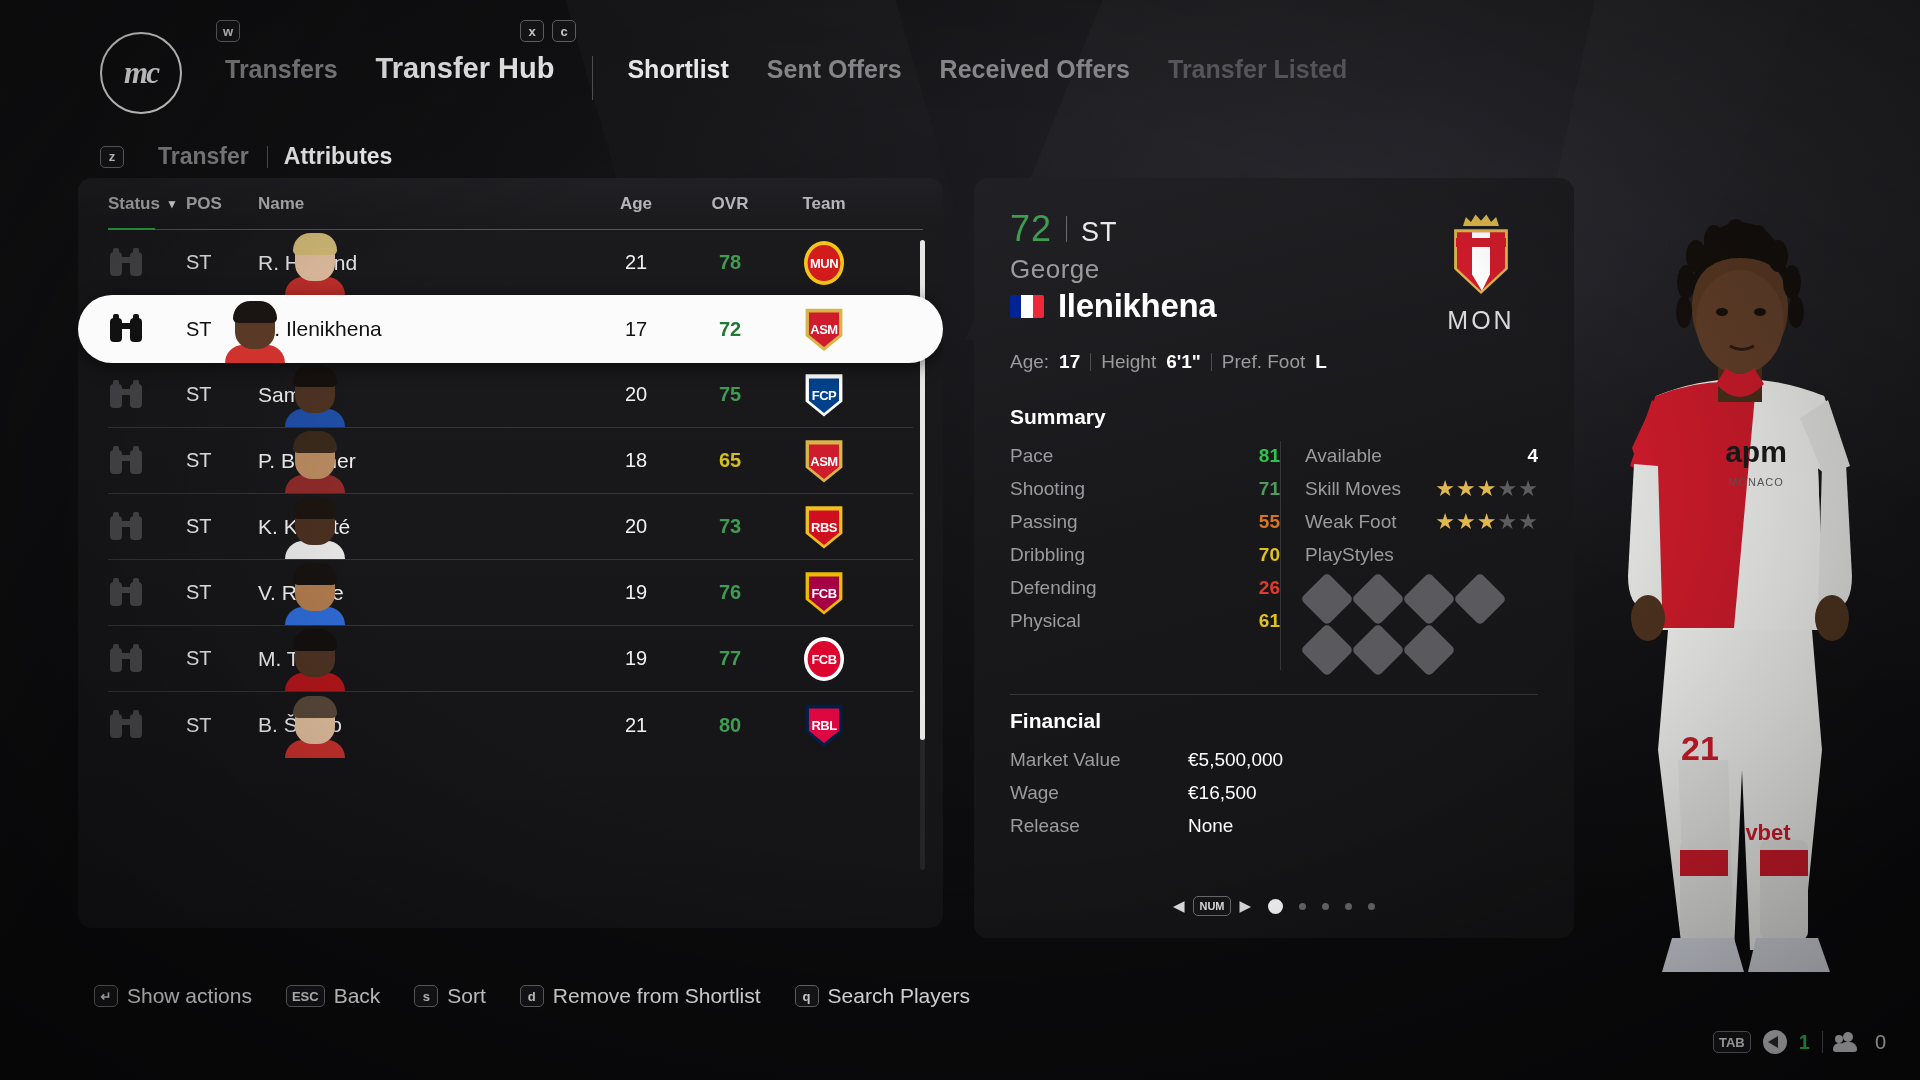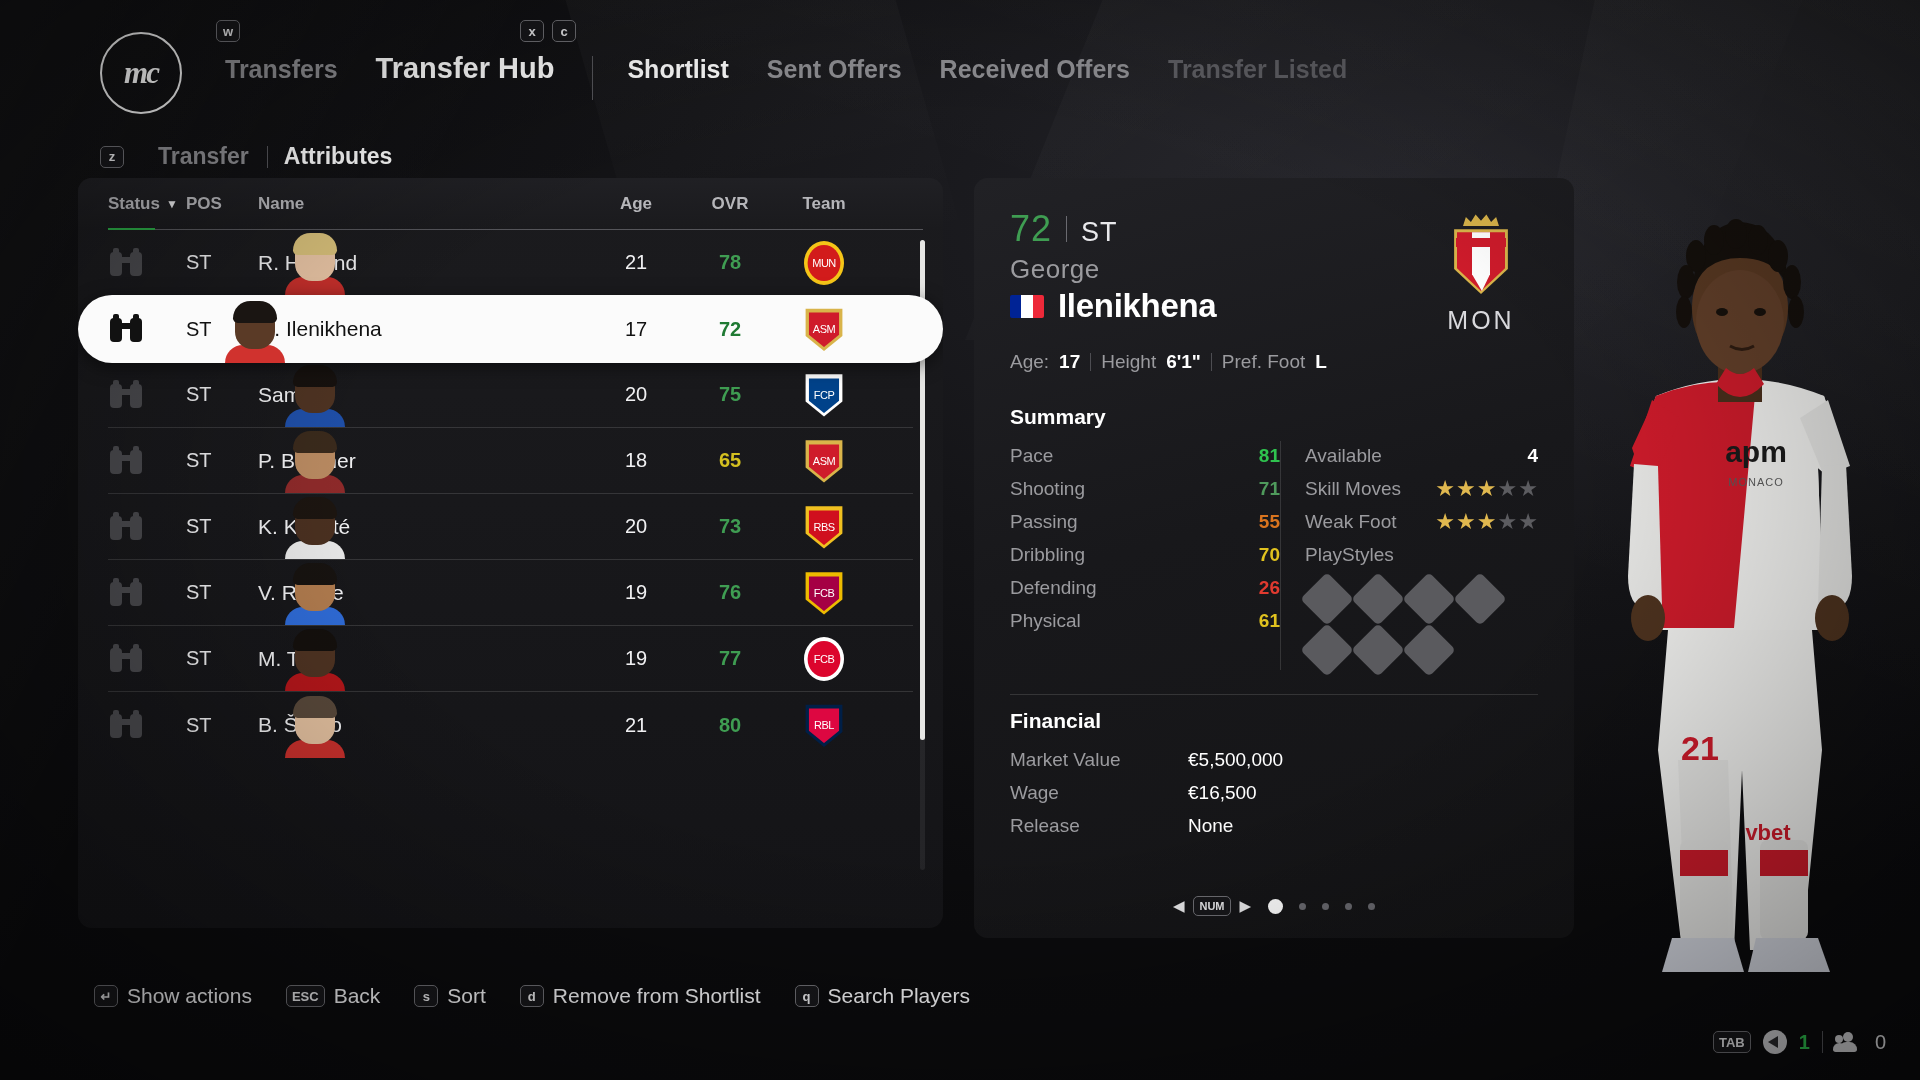--- a/index.html
+++ b/index.html
@@ -132,21 +132,21 @@
   }
 
   .crest { width: 40px; height: 44px; position: relative; }
   .crest .shield {
     position: absolute; inset: 0;
     clip-path: polygon(50% 100%, 4% 66%, 4% 4%, 96% 4%, 96% 66%);
   }
   .crest.circle .shield { clip-path: none; border-radius: 50%; }
   .crest .mini {
     position:absolute; left:50%; top:50%; transform:translate(-50%,-50%);
-    font-size: 11px; font-weight: 400; color: #fff; letter-spacing: -0.5px;
+    font-size: 13px; font-weight: 700; color: #fff; letter-spacing: -0.5px;
   }
 
   .scrollbar {
     position: absolute; right: 18px; top: 62px; width: 5px; height: 630px;
     background: rgba(255,255,255,0.07); border-radius: 3px;
   }
   .scrollthumb {
     position: absolute; top: 0; left: 0; width: 5px; height: 500px;
     background: #e6e6e4; border-radius: 3px;
   }

